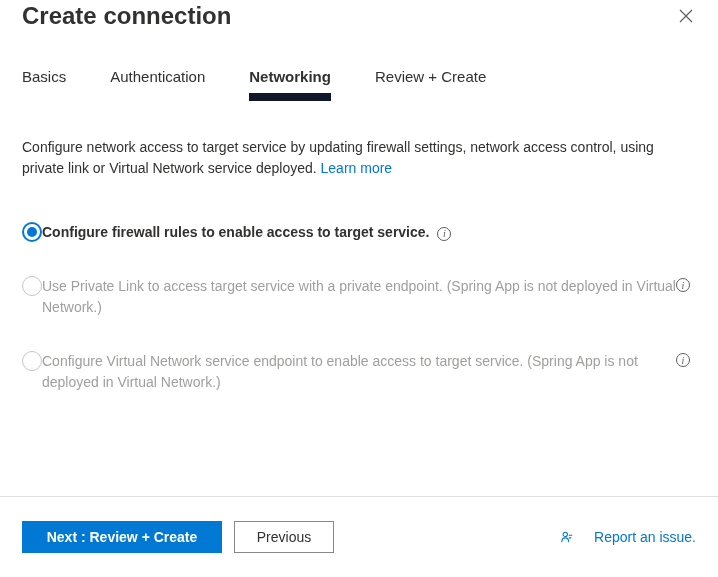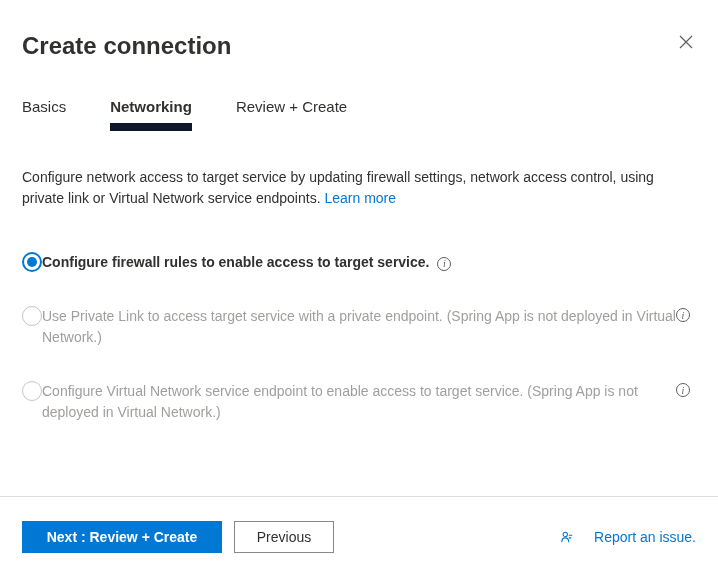--- a/index.html
+++ b/index.html
@@ -11,23 +11,23 @@
       font-family: "Segoe UI", -apple-system, sans-serif;
       font-size: 14px;
       color: #323130;
       background: #fff;
       width: 718px;
       height: 577px;
       position: relative;
     }
     .header {
       display: flex;
-      align-items: flex-start;
+      align-items: center;
       justify-content: space-between;
-      padding: 32px 22px 10px 22px;
+      padding: 2px 22px 10px 22px;
     }
     .title {
       font-size: 24px;
       font-weight: 600;
       color: #323130;
     }
     .close-btn {
       cursor: pointer;
       width: 20px;
       height: 20px;
@@ -201,26 +201,27 @@
   <div class="title">Create connection</div>
   <div class="close-btn">
     <svg viewBox="0 0 14 14">
         <path d="M1 1 L13 13 M13 1 L1 13" stroke="#605e5c" stroke-width="1.2" fill="none"></path>
       </svg>
   </div>
 </div>
 
 <div class="tabs">
   <div class="tab">Basics</div>
+  <div class="tab">Authentication</div>
   <div class="tab active">Networking</div>
   <div class="tab">Review + Create</div>
 </div>
 
 <div class="description">
-  <span>Configure network access to target service by updating firewall settings, network access control, using private link or Virtual Network service endpoints. </span><a class="learn-more">Learn more</a>
+  <span>Configure network access to target service by updating firewall settings, network access control, using private link or Virtual Network service deployed. </span><a class="learn-more">Learn more</a>
 </div>
 
 <div class="options">
 
   <div class="option">
     <div class="radio selected"></div>
     <div class="option-inline-row">
       <span class="option-label bold">Configure firewall rules to enable access to target service.</span>
       <span class="info-icon inline">i</span>
     </div>

